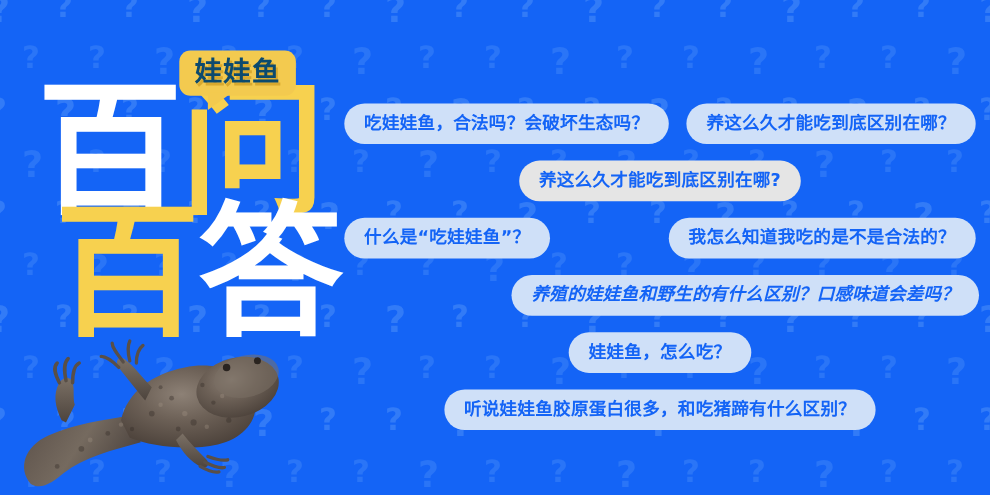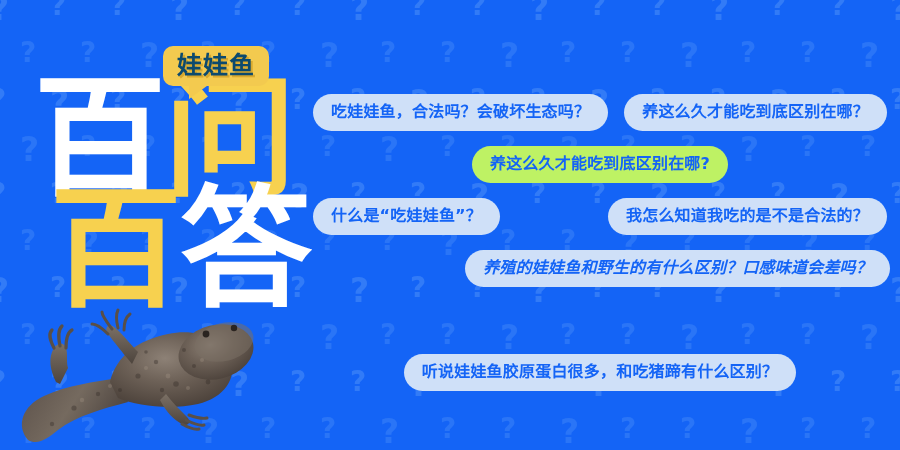--- a/index.html
+++ b/index.html
@@ -366,29 +366,30 @@
         <circle cx="192" cy="70" r="2"></circle>
     </g>
   </svg>
 
   <div class="bubbles">
       <div class="bubble-row spread r1">
         <div class="bubble" style="background: rgb(207, 224, 248); color: rgb(20, 100, 246);">吃娃娃鱼，合法吗？会破坏生态吗？</div>
         <div class="bubble" style="background: rgb(207, 224, 248); color: rgb(20, 100, 246);">养这么久才能吃到底区别在哪？</div>
       </div>
       <div class="bubble-row center r2">
-        <div class="bubble" style="background: #bef264; color: rgb(20, 100, 246);">养这么久才能吃到底区别在哪?</div>
+        <div class="bubble" style="background: #e5e5e5; color: rgb(20, 100, 246);">养这么久才能吃到底区别在哪?</div>
       </div>
       <div class="bubble-row spread r3">
         <div class="bubble" style="background: rgb(207, 224, 248); color: rgb(20, 100, 246);">什么是“吃娃娃鱼”？</div>
         <div class="bubble" style="background: rgb(207, 224, 248); color: rgb(20, 100, 246);">我怎么知道我吃的是不是合法的？</div>
       </div>
       <div class="bubble-row right r4">
         <div class="bubble" style="background: rgb(207, 224, 248); color: rgb(20, 100, 246);">养殖的娃娃鱼和野生的有什么区别？口感味道会差吗？</div>
       </div>
       <div class="bubble-row mid r5">
+        <div class="bubble" style="background: rgb(207, 224, 248); color: rgb(20, 100, 246);">娃娃鱼，怎么吃？</div>
       </div>
       <div class="bubble-row center r6">
         <div class="bubble" style="background: rgb(207, 224, 248); color: rgb(20, 100, 246); text-align: center;">听说娃娃鱼胶原蛋白很多，和吃猪蹄有什么区别？</div>
       </div>
     </div>
 
 </div>
 
 </body></html>

